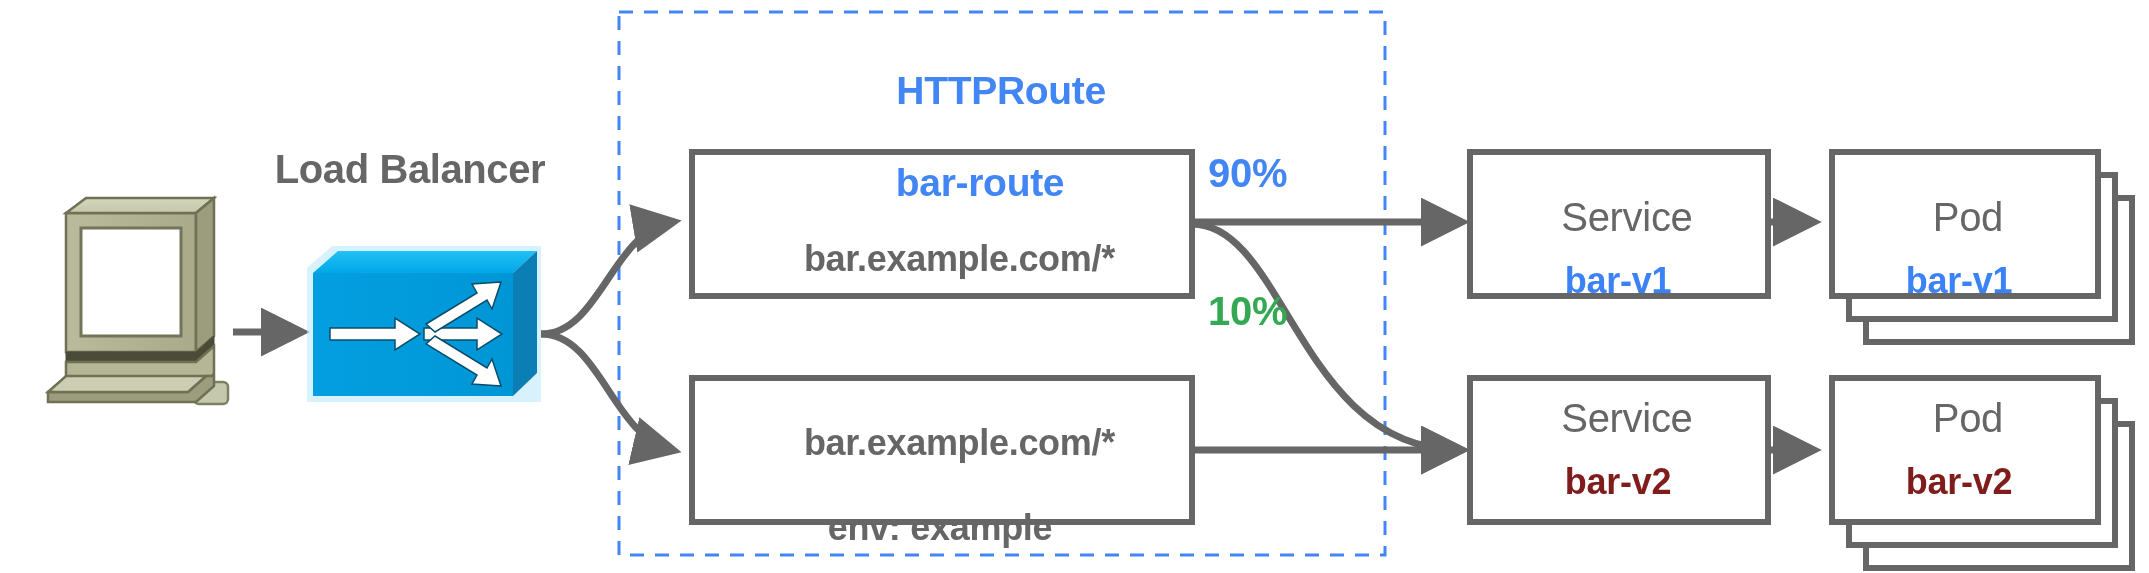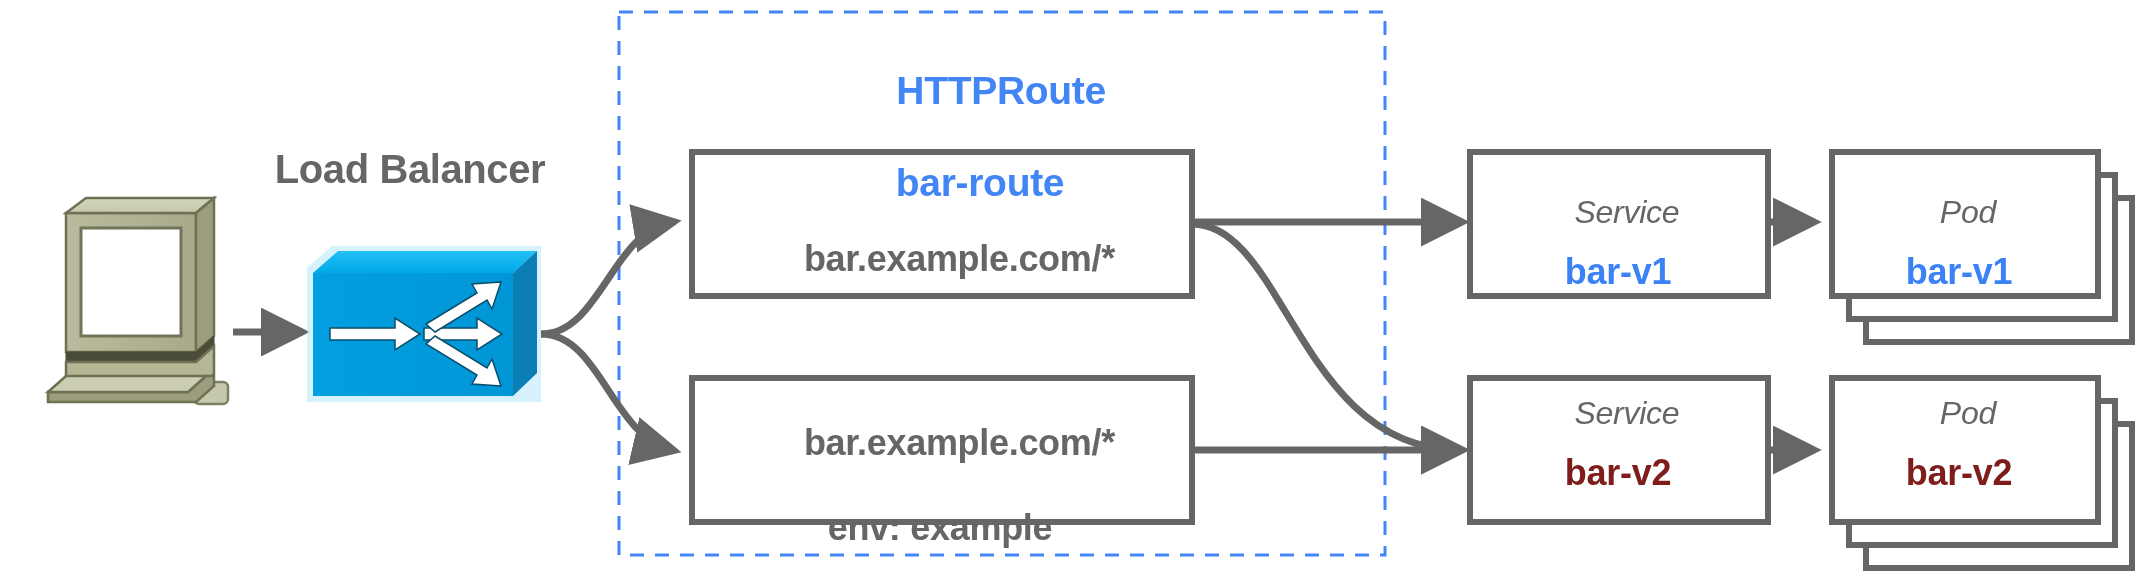--- a/index.html
+++ b/index.html
@@ -58,24 +58,23 @@
   }
   .pct {
     font-size: 40px;
     font-weight: bold;
     letter-spacing: -0.3px;
   }
   .pct-90 { color: #4285f4; left: 1208px; top: 150px; width: 150px; text-align: left; }
   .pct-10 { color: #34a853; left: 1208px; top: 288px; width: 150px; text-align: left; }
 
   .node-label-title {
-    font-size: 32px;
+    font-size: 40px;
     color: #666666;
     letter-spacing: -0.3px;
-    font-style: italic;
   }
   .node-label-name {
     font-size: 36px;
     font-weight: bold;
     letter-spacing: -0.3px;
   }
   .blue { color: #3b82f6; }
   .green { color: #7f1d1d; }
 
   .cell { position: absolute; text-align: center; }
@@ -209,20 +208,22 @@
 
   <div class="txt cell rule1-text box-text">
     <span>bar.example.com/*</span>
   </div>
 
   <div class="txt cell rule2-text box-text">
     <span>bar.example.com/*</span>
     <span class="ln2">env: example</span>
   </div>
 
+  <div class="txt pct pct-90">90%</div>
+  <div class="txt pct pct-10">10%</div>
 
   <div class="txt cell svc1-text">
     <span class="node-label-title">Service</span>
     <span class="line2 node-label-name blue">bar-v1</span>
   </div>
 
   <div class="txt cell svc2-text">
     <span class="node-label-title">Service</span>
     <span class="line2 node-label-name green">bar-v2</span>
   </div>

